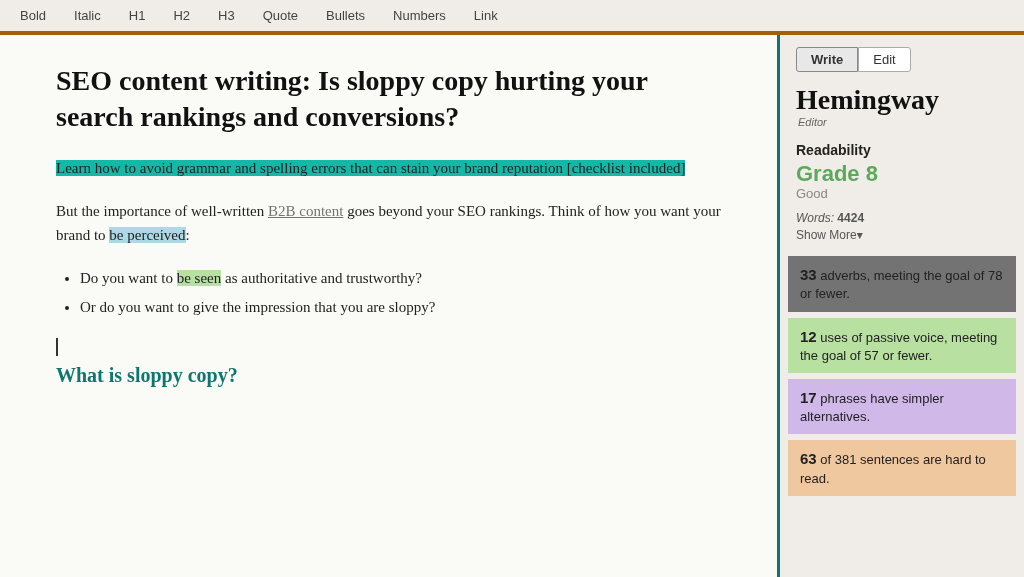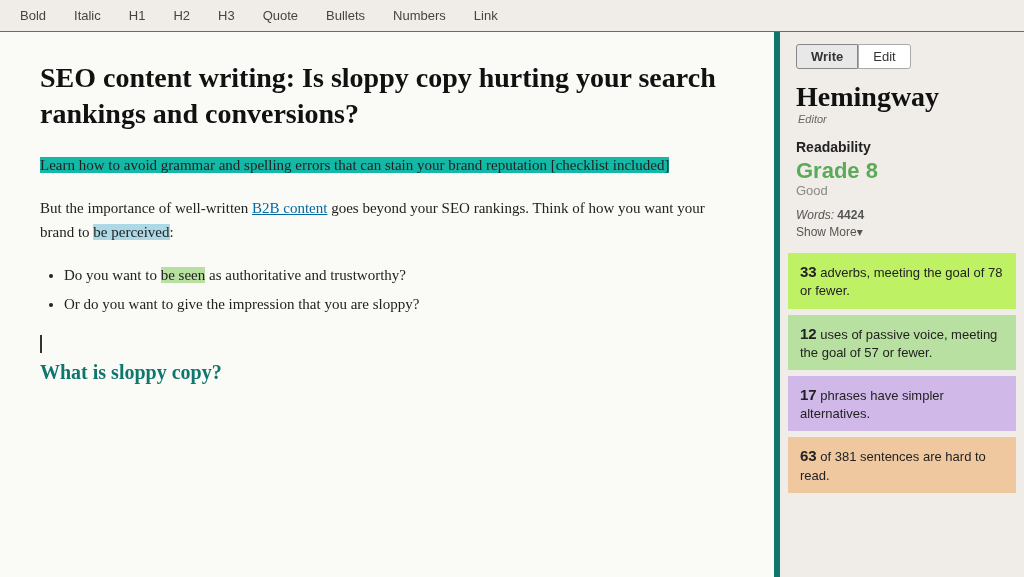--- a/index.html
+++ b/index.html
@@ -8,21 +8,21 @@
       background: #f5f5f0;
       display: flex;
       flex-direction: column;
       height: 577px;
       overflow: hidden;
     }
 
     
     #toolbar {
       background: #f0ede8;
-      border-bottom: 1px solid #a16207;
+      border-bottom: 4px solid #a16207;
       padding: 6px 16px;
       display: flex;
       align-items: center;
       gap: 20px;
       flex-shrink: 0;
     }
     .toolbar-btn {
       font-family: Arial, sans-serif;
       font-size: 13px;
       color: #444;
@@ -35,24 +35,24 @@
     
     #main {
       display: flex;
       flex: 1;
       overflow: hidden;
     }
 
     
     #editor {
       flex: 1;
-      padding: 28px 40px;
+      padding: 28px 56px;
       overflow-y: auto;
       background: #fafaf7;
-      border-right: 6px solid #0f766e;
+      border-right: 3px solid #0f766e;
       max-width: 780px;
     }
 
     .doc-title {
       font-family: Georgia, serif;
       font-size: 28px;
       font-weight: bold;
       color: #111;
       line-height: 1.3;
       margin-bottom: 20px;
@@ -72,21 +72,21 @@
 
     .highlight-green {
       background-color: #b8e0a0;
     }
 
     .highlight-blue {
       background-color: #add8e6;
     }
 
     .link-text {
-      color: #0369a1;
+      color: #737373;
       text-decoration: underline;
     }
 
     .bullet-list {
       margin-left: 24px;
       margin-bottom: 18px;
     }
     .bullet-list li {
       font-family: Georgia, serif;
       font-size: 15px;
@@ -219,21 +219,21 @@
       padding: 8px 12px;
       font-family: Arial, sans-serif;
       font-size: 13px;
       line-height: 1.4;
       color: #222;
     }
     .stat-card .stat-num {
       font-weight: bold;
       font-size: 15px;
     }
-    .card-blue { background: #bef264; }
+    .card-blue { background: #737373; }
     .card-green { background: #b8e0a0; }
     .card-purple { background: #d0b8e8; }
     .card-red-light { background: #f0c8a0; }
     .card-pink { background: #f0a8a8; }
 
     #cards-area {
       padding: 0 8px;
     }
   </style>
 </head>

